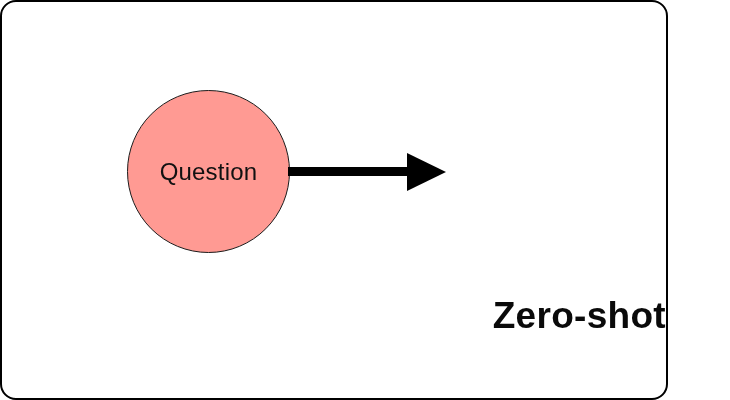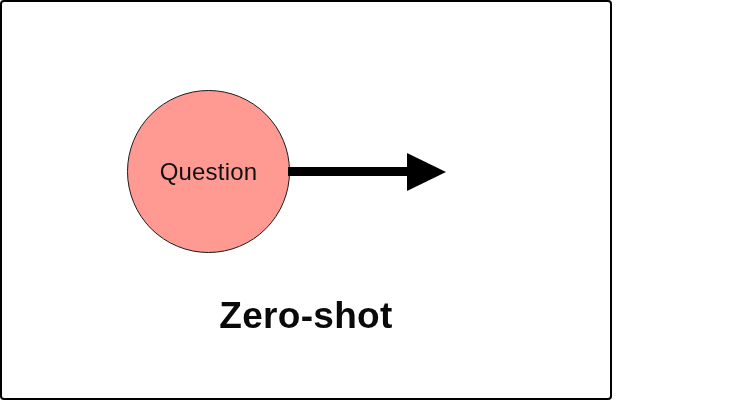--- a/index.html
+++ b/index.html
@@ -3,24 +3,24 @@
 <meta charset="utf-8">
 <style>
   * { margin: 0; padding: 0; box-sizing: border-box; }
   html, body {
     width: 730px; height: 400px;
     font-family: "Liberation Sans", sans-serif;
     background: #ffffff;
   }
   .frame {
     position: relative;
-    width: 612px; height: 400px;
+    width: 668px; height: 400px;
     background: #ffffff;
     border: 2px solid #000000;
-    border-radius: 4px;
+    border-radius: 16px;
     overflow: hidden;
   }
   .node {
     position: absolute;
     width: 163px; height: 163px;
     border-radius: 50%;
     border: 1.5px solid #1c1c1c;
     display: flex;
     align-items: center;
     justify-content: center;
@@ -45,21 +45,21 @@
     left: 405px; top: 151px;
     width: 0; height: 0;
     border-top: 19px solid transparent;
     border-bottom: 19px solid transparent;
     border-left: 39px solid #000000;
   }
   .title {
     position: absolute;
     left: 0; right: 0;
     top: 293px;
-    text-align: center;
+    text-align: right;
     font-size: 37px;
     font-weight: 700;
     color: #0a0a0a;
     letter-spacing: 0.3px;
   }
 </style>
 </head>
 <body>
 
 <div class="frame">

